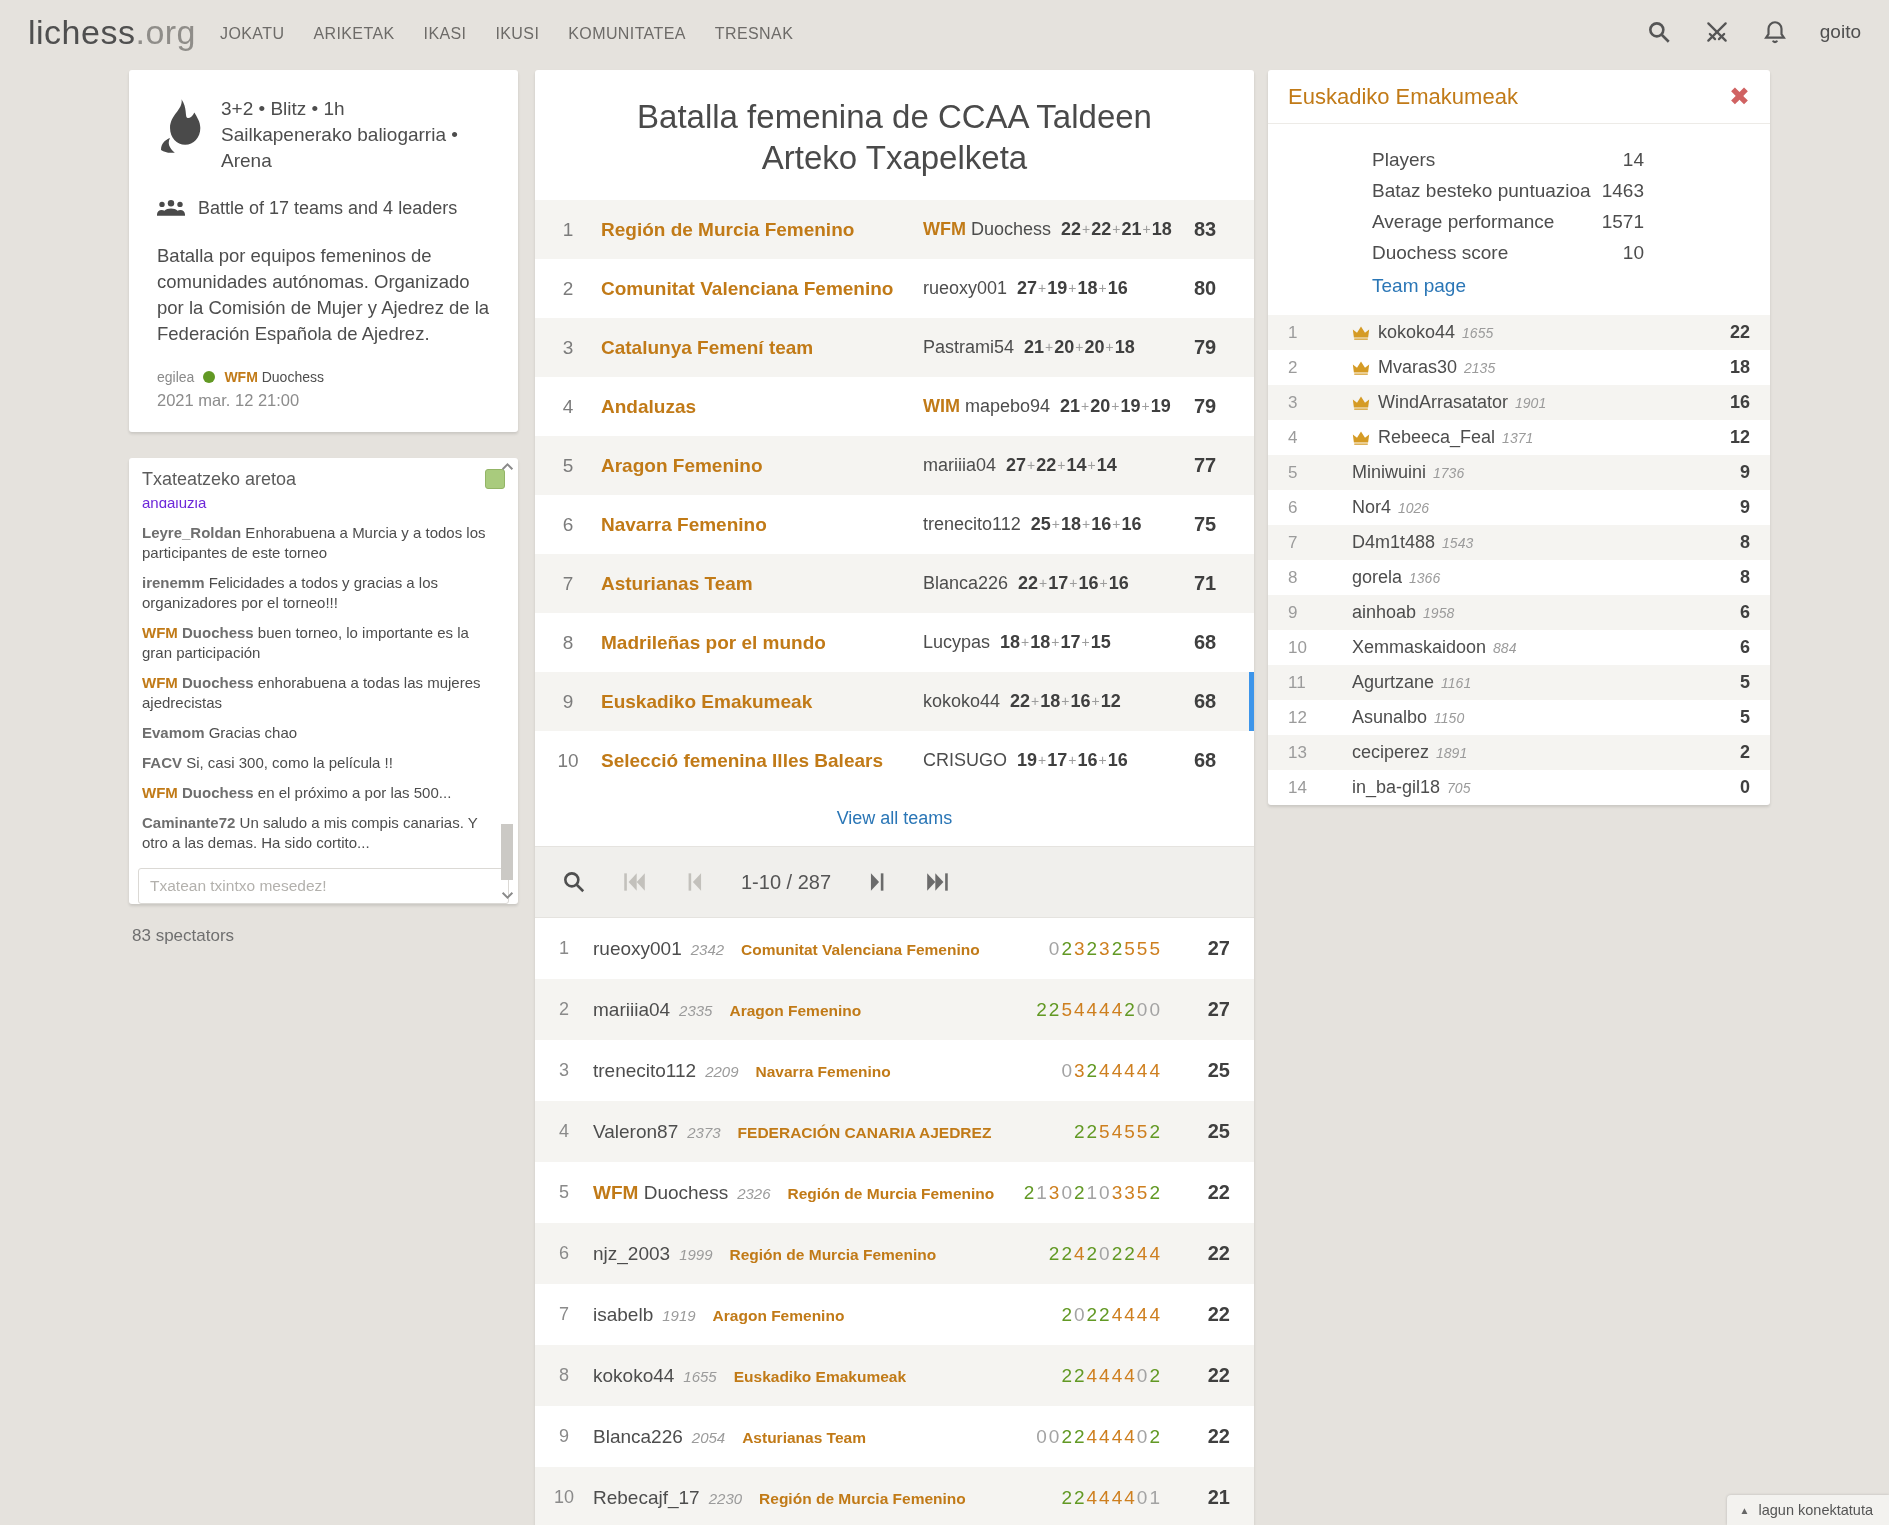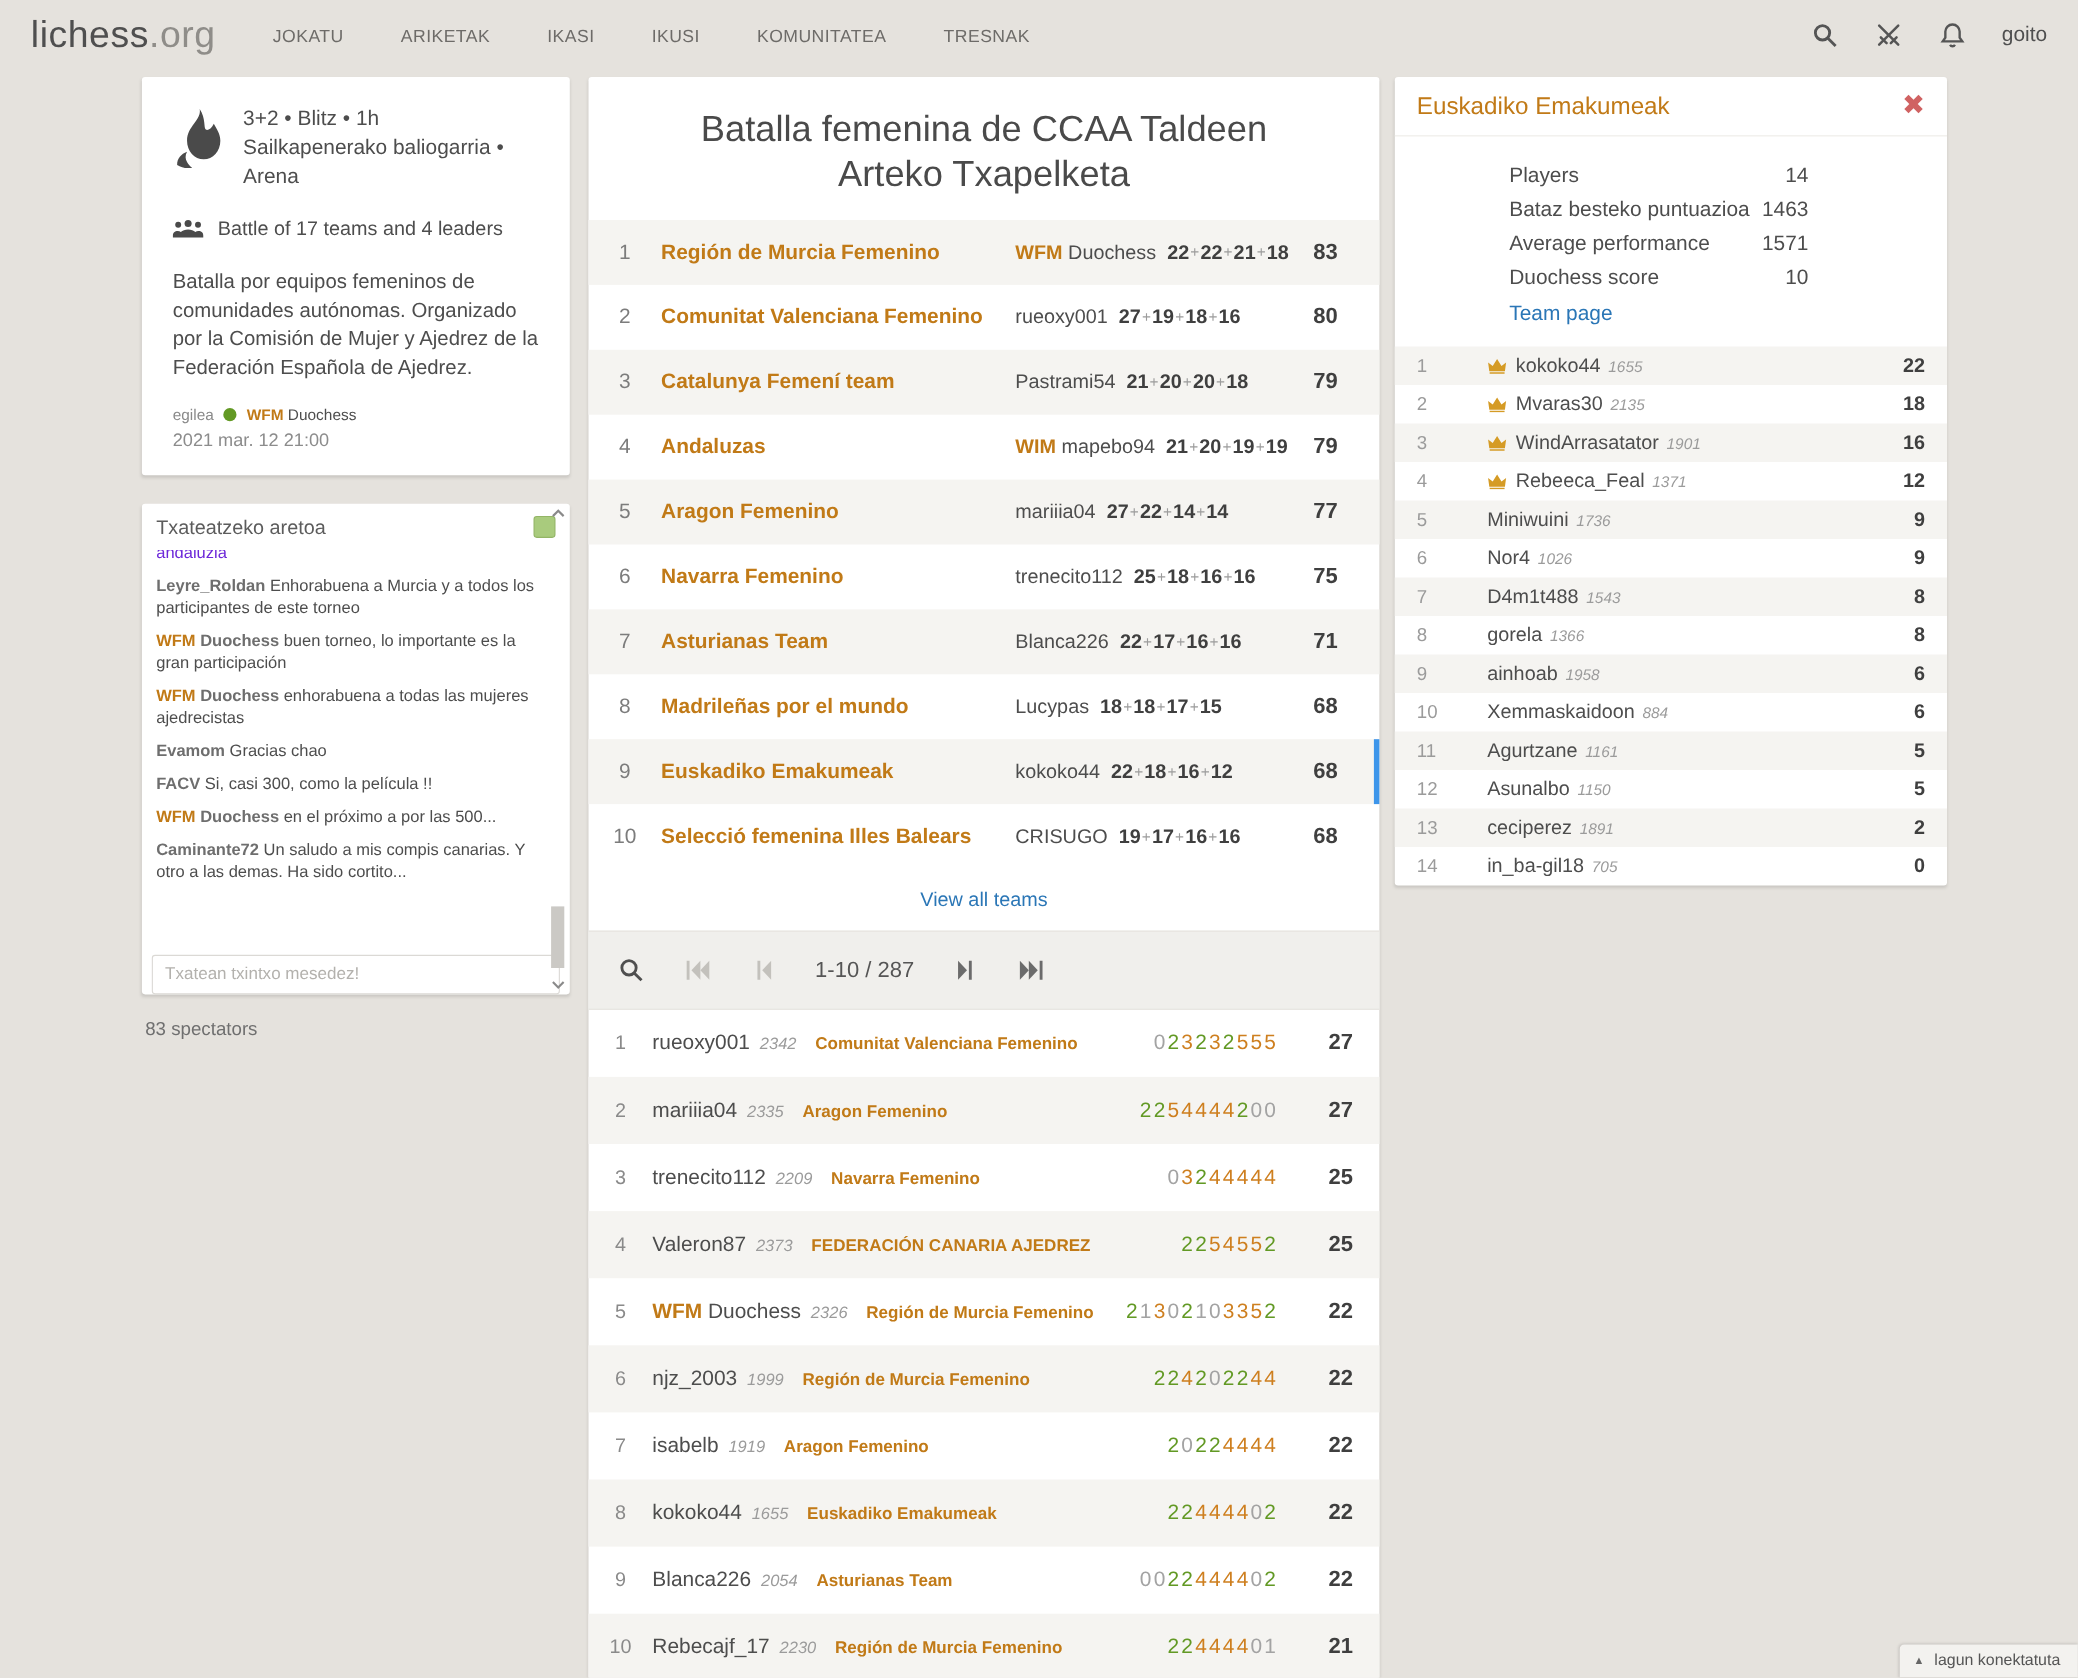--- a/index.html
+++ b/index.html
@@ -10,21 +10,21 @@
   *{margin:0;padding:0;box-sizing:border-box}
   html,body{width:1889px;height:1525px;overflow:hidden}
   body{background:var(--bg);font-family:"Liberation Sans","DejaVu Sans",sans-serif;color:var(--text);position:relative}
   a{text-decoration:none;cursor:pointer}
   svg{display:block}
 
   
   .topnav{position:absolute;top:0;left:0;right:0;height:64px;display:flex;align-items:center;padding:0 28px}
   .logo{font-size:34px;color:#4f4f4f;letter-spacing:.5px}
   .logo .org{color:#8f8d89}
-  .nav{display:flex;gap:52px;margin-left:52px;margin-top:4px}
+  .nav{display:flex;gap:29px;margin-left:24px;margin-top:4px}
   .nav a{font-size:16px;color:#6d6b68;letter-spacing:.4px}
   .top-right{margin-left:auto;display:flex;align-items:center;gap:32px;color:#555}
   .top-right .uname{font-size:19px;color:#4f4f4f}
   .ticon{width:26px;height:26px;color:#555}
 
   
   .card{background:var(--card);border-radius:3px;box-shadow:0 2px 3px rgba(0,0,0,.12)}
   .left{position:absolute;left:129px;top:70px;width:389px}
   .main{position:absolute;left:535px;top:70px;width:719px;background:#fff;border-radius:3px;box-shadow:0 2px 3px rgba(0,0,0,.12)}
   .right{position:absolute;left:1268px;top:70px;width:502px}
@@ -183,20 +183,21 @@
   <section class="card chat-card">
     <div class="chat-head">
       <span>Txateatzeko aretoa</span>
       <span class="chat-toggle"></span>
     </div>
     <div class="chat-msgs" id="chat-msgs-list">
         <div class="msg clipped">
           <span>andaluzia</span>
         </div>
         <div class="msg"><b class="u">Leyre_Roldan</b> Enhorabuena a Murcia y a todos los participantes de este torneo</div>
+        <div class="msg"><b class="u">irenemm</b> Felicidades a todos y gracias a los organizadores por el torneo!!!</div>
         <div class="msg"><b class="u"><em class="tt">WFM</em> Duochess</b> buen torneo, lo importante es la gran participación</div>
         <div class="msg"><b class="u"><em class="tt">WFM</em> Duochess</b> enhorabuena a todas las mujeres ajedrecistas</div>
         <div class="msg"><b class="u">Evamom</b> Gracias chao</div>
         <div class="msg"><b class="u">FACV</b> Si, casi 300, como la película !!</div>
         <div class="msg"><b class="u"><em class="tt">WFM</em> Duochess</b> en el próximo a por las 500...</div>
         <div class="msg"><b class="u">Caminante72</b> Un saludo a mis compis canarias. Y otro a las demas. Ha sido cortito...</div>
       </div>
     <div class="chat-scroll">
       <svg class="chev up" viewBox="0 0 12 8" fill="none" stroke="currentColor" stroke-width="1.8">
           <path d="M1.5 6.5L6 2l4.5 4.5"></path>

